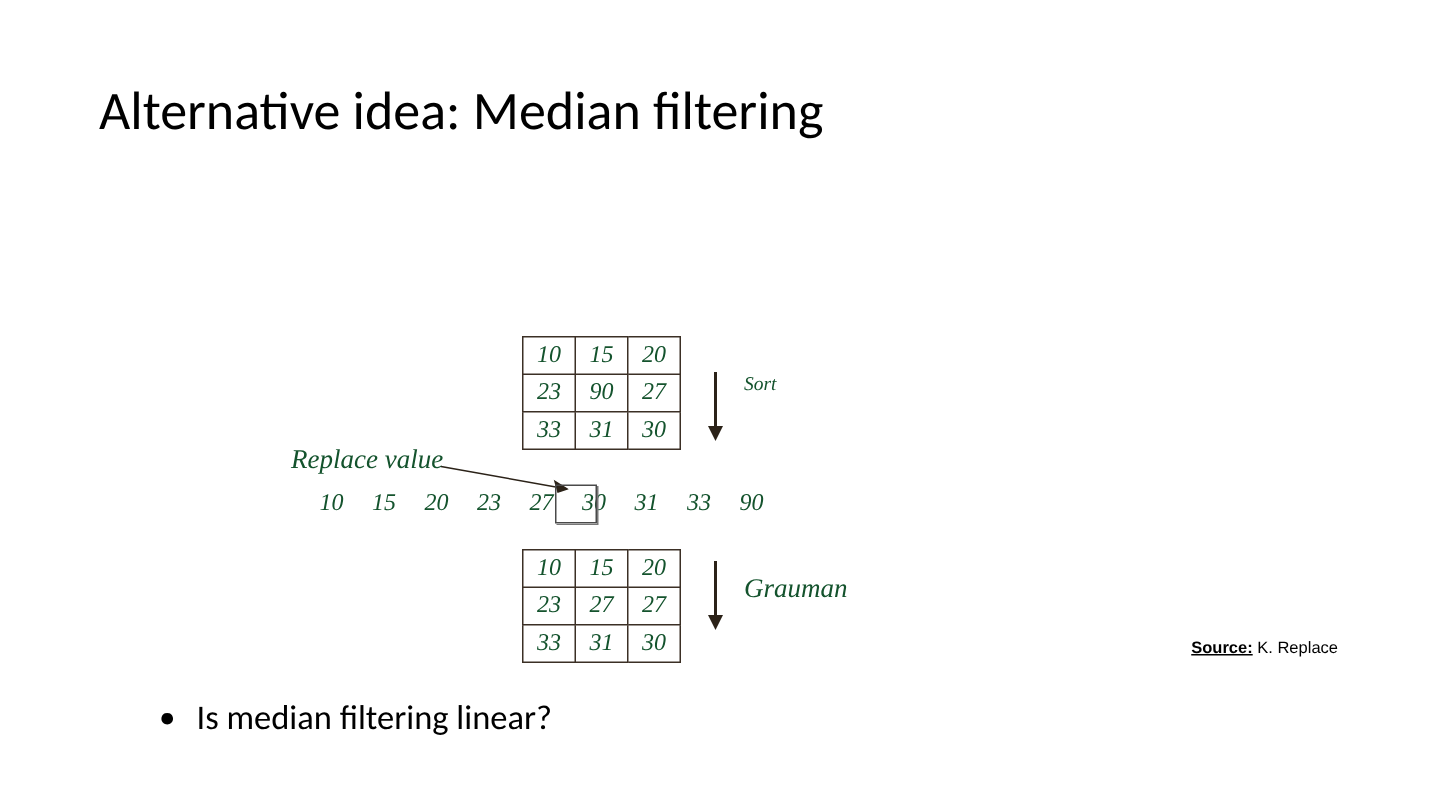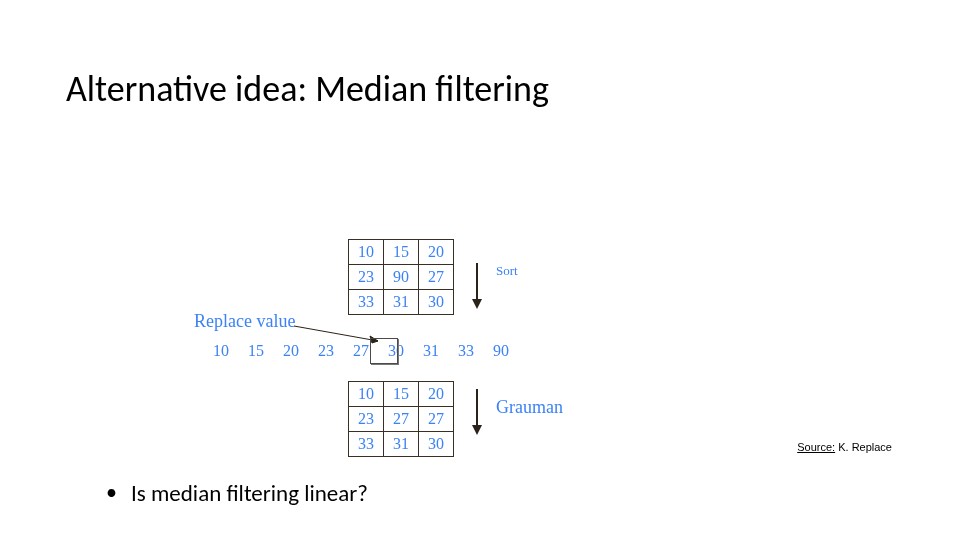--- a/index.html
+++ b/index.html
@@ -9,21 +9,20 @@
     height: 540px;
     background: #ffffff;
     font-family: Calibri, "Segoe UI", Arial, sans-serif;
     color: #000000;
     overflow: hidden;
   }
   .slide {
     position: relative;
     width: 960px;
     height: 480px;
-    margin-top: 15px;
   }
   .title {
     position: absolute;
     left: 66px;
     top: 52px;
     font-size: 36px;
     font-weight: 400;
     letter-spacing: 0px;
   }
   .bullet1 {
@@ -42,22 +41,23 @@
   .bold {
     font-weight: 700;
   }
   .figure {
     position: absolute;
     left: 200px;
     top: 218px;
     width: 560px;
     height: 230px;
     font-family: "Times New Roman", serif;
-    color: #3b82f6;
+    color: #14532d;
     font-size: 17px;
+    font-style: italic;
   }
   .grid {
     border-collapse: collapse;
   }
   .grid td {
     border: 1px solid #3b2f25;
     width: 34px;
     height: 24px;
     text-align: center;
     font-size: 16px;
@@ -151,21 +151,21 @@
   }
   .source {
     position: absolute;
     right: 68px;
     bottom: 42px;
     font-size: 11px;
     font-family: Arial, sans-serif;
   }
   .source .u {
     text-decoration: underline;
-    font-weight: 400;
+    font-weight: 700;
   }
 </style>
 </head>
 <body>
 
 <div class="slide">
 
   <div class="title">Alternative idea: Median filtering</div>
 
 

